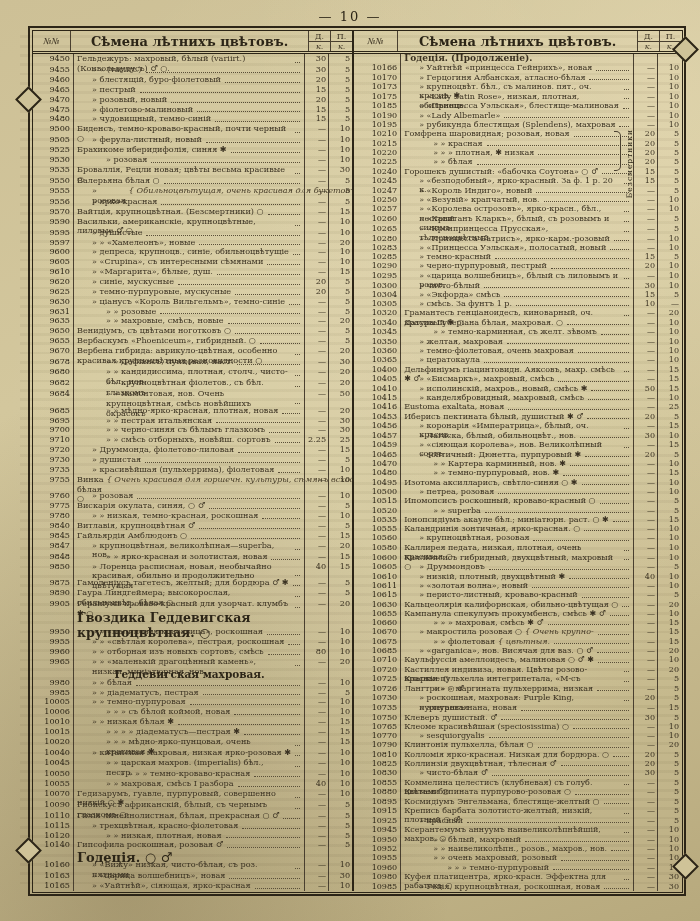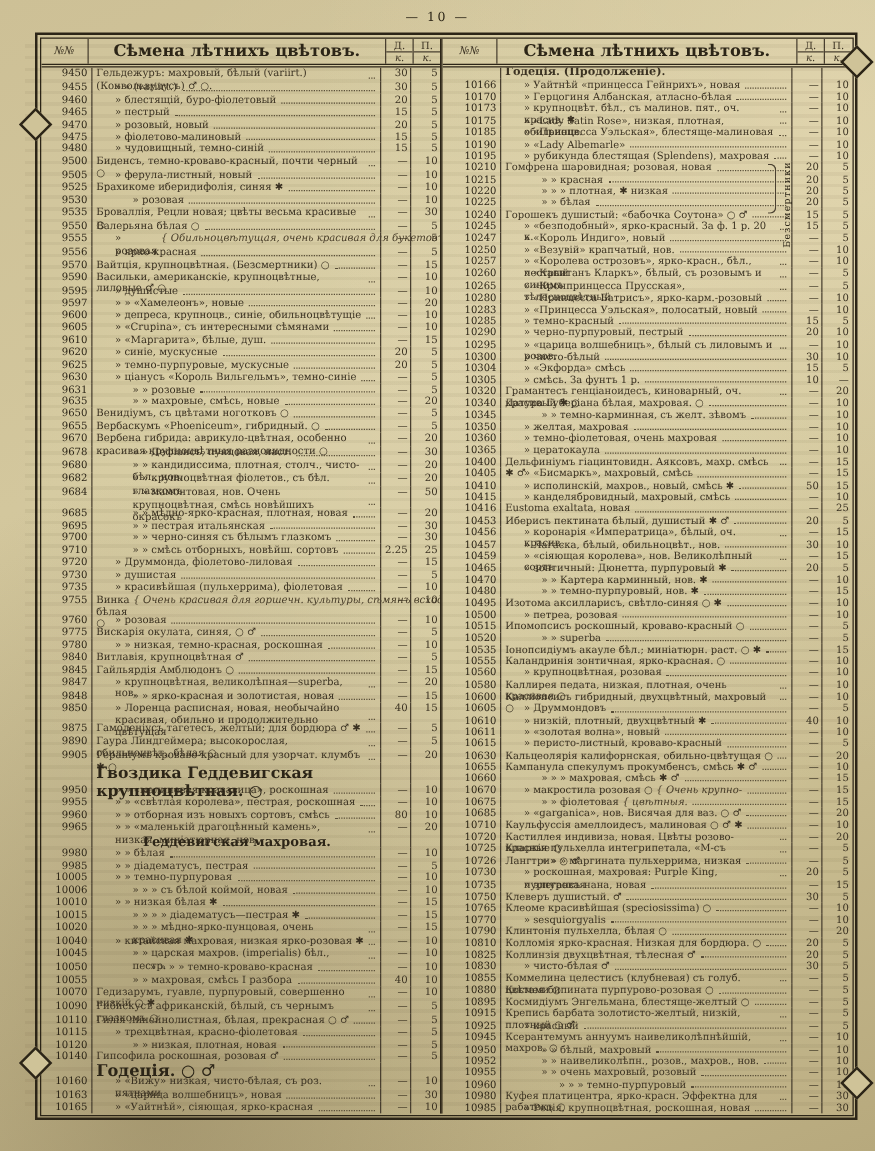--- a/index.html
+++ b/index.html
@@ -11,21 +11,21 @@
     background:
       radial-gradient(ellipse at 18% 95%, rgba(90,75,45,.28), transparent 40%),
       radial-gradient(ellipse at 96% 10%, rgba(255,245,210,.25), transparent 45%),
       radial-gradient(ellipse at 50% 45%, rgba(255,248,220,.18), transparent 70%),
       linear-gradient(160deg,#cdc096 0%, #d3c79d 35%, #c8bb8f 70%, #b7a97d 100%);
     color:var(--ink);}
   
   .page::after{content:"";position:absolute;inset:30px 20px;pointer-events:none;
     background:repeating-linear-gradient(0deg, transparent 0 6.5px, rgba(84,70,40,.055) 6.5px 9.3px);
     mix-blend-mode:multiply;}
-  .pagenum{position:absolute;top:9px;left:0;width:100%;text-align:center;font-size:10px;letter-spacing:2px;color:var(--ink-dk);}
+  .pagenum{position:absolute;top:9px;left:0;width:100%;text-align:center;font-size:13px;letter-spacing:2px;color:var(--ink-dk);}
   .frame{position:absolute;left:28px;top:26px;width:654px;height:866px;
     border:2.5px solid var(--ink-dk);background:rgba(255,250,225,.06);}
   .frame::before{content:"";position:absolute;inset:1.5px;border:1px solid var(--ink-dk);pointer-events:none;}
   .orn{position:absolute;width:15px;height:15px;background:var(--paper);border:2.5px solid var(--ink-dk);transform:rotate(45deg);z-index:3;}
   .orn.tl{left:-11px;top:62px;} .orn.bl{left:-11px;bottom:34px;}
   .orn.tr{right:-11px;top:12px;} .orn.br{right:-11px;bottom:18px;}
   .cols{position:absolute;inset:3px;display:flex;overflow:hidden;}
   .col{position:relative;display:flex;flex-direction:column;overflow:hidden;}
   .col.left{width:49.4%;border-right:1.5px solid var(--ink-dk);}
   .col.right{width:50.6%;border-left:1px solid var(--ink-dk);}

